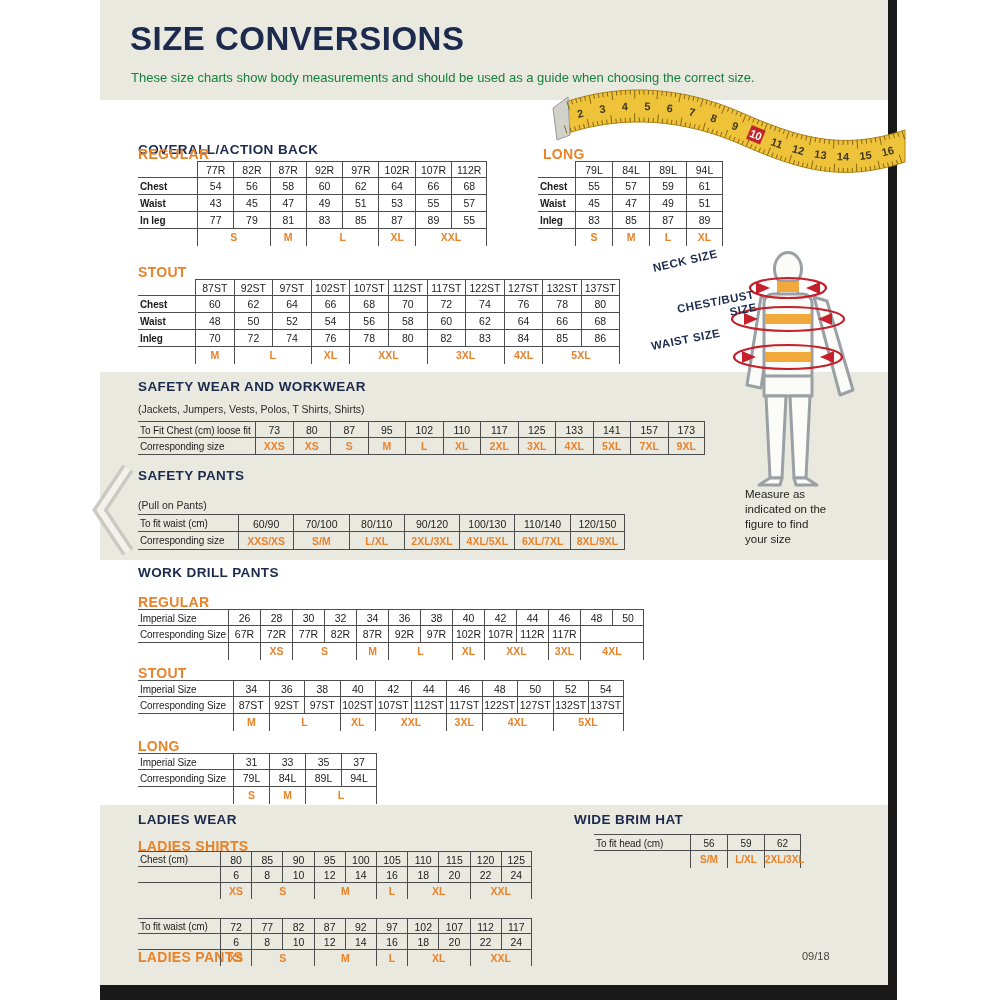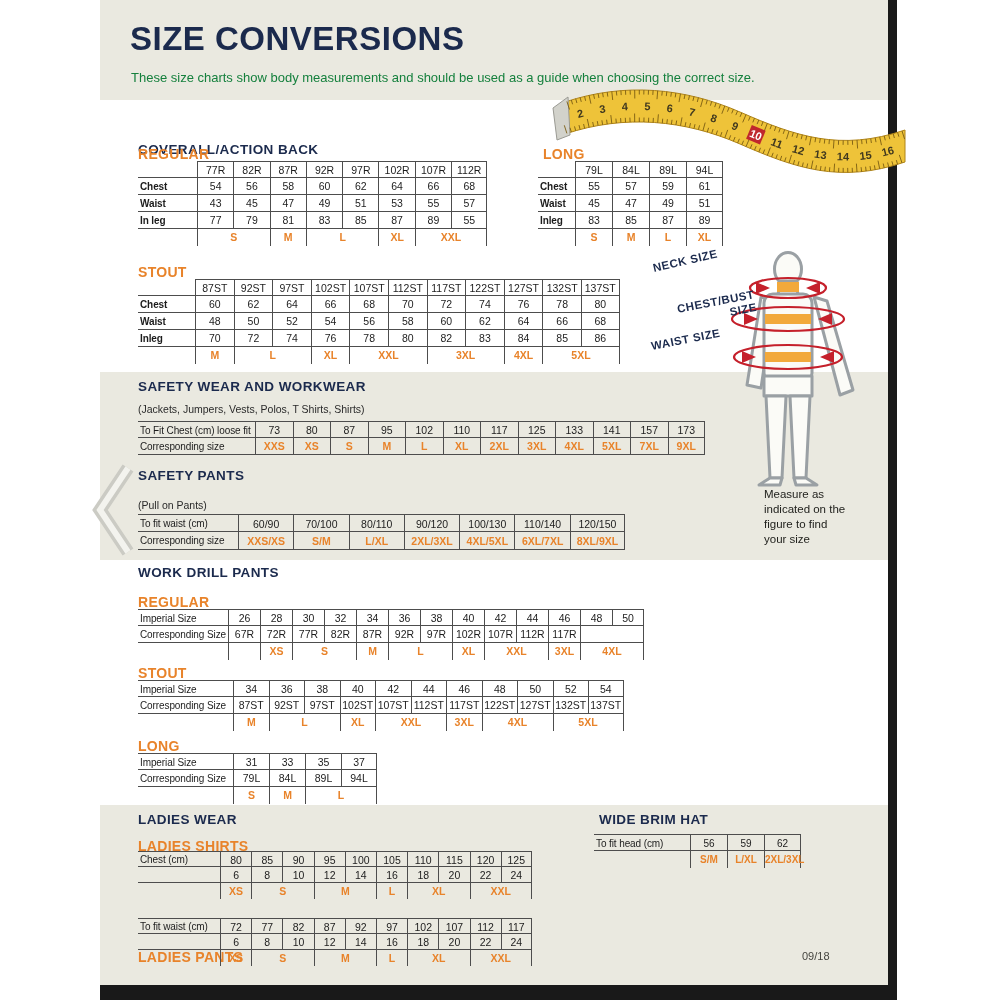--- a/index.html
+++ b/index.html
@@ -27,21 +27,21 @@
 .tbl>.nl{border-left:none;}
 .tbl>.r{border-right:1px solid #4d4d4d;}
 .tbl>.t{border-top:1px solid #4d4d4d;}
 .tbl>.o{color:#e8832a;font-weight:bold;}
 .tbl>.sp{border-bottom:none;}
 .tbl>.sz{border-bottom:none;border-left:1px solid #4d4d4d;color:#e8832a;font-weight:bold;}
 .tape{position:absolute;left:450px;top:80px;width:360px;height:100px;z-index:5;}
 .chev{position:absolute;left:-10px;top:461px;width:50px;height:98px;}
 .figure{position:absolute;left:540px;top:248px;width:215px;height:245px;}
 .figure text{font-weight:bold;fill:#1b2a4d;letter-spacing:.5px;font-family:"Liberation Sans",sans-serif;}
-.measure-note{position:absolute;left:645px;top:487px;width:84px;font-size:11.5px;line-height:1.3;color:#23231f;margin-left:19px;}
+.measure-note{position:absolute;left:645px;top:487px;width:84px;font-size:11.5px;line-height:1.3;color:#23231f;}
 </style>
 </head>
 <body>
 
 <div class="canvas">
   <div class="page">
     <div class="band band1"></div>
     <div class="band band2"></div>
     <div class="band band3"></div>
 
@@ -601,21 +601,21 @@
         <div class="v r">24</div>
         <div class="sp"></div>
         <div class="sz" style="grid-column: span 1;">XS</div>
         <div class="sz" style="grid-column: span 2;">S</div>
         <div class="sz" style="grid-column: span 2;">M</div>
         <div class="sz" style="grid-column: span 1;">L</div>
         <div class="sz" style="grid-column: span 2;">XL</div>
         <div class="sz r" style="grid-column: span 2;">XXL</div>
       </div>
 
-    <div class="h2" style="left:499px;top:812px;">WIDE BRIM HAT</div>
+    <div class="h2" style="left:474px;top:812px;">WIDE BRIM HAT</div>
     <div class="tbl" style="left:494px;top:834px;grid-template-columns:96px repeat(3,37px);font-size:10px;">
         <div class="l t">To fit head (cm)</div>
         <div class="v t">56</div>
         <div class="v t">59</div>
         <div class="v t r">62</div>
         <div class="sp"></div>
         <div class="sz" style="grid-column: span 1;">S/M</div>
         <div class="sz" style="grid-column: span 1;">L/XL</div>
         <div class="sz r" style="grid-column: span 1;">2XL/3XL</div>
       </div>

